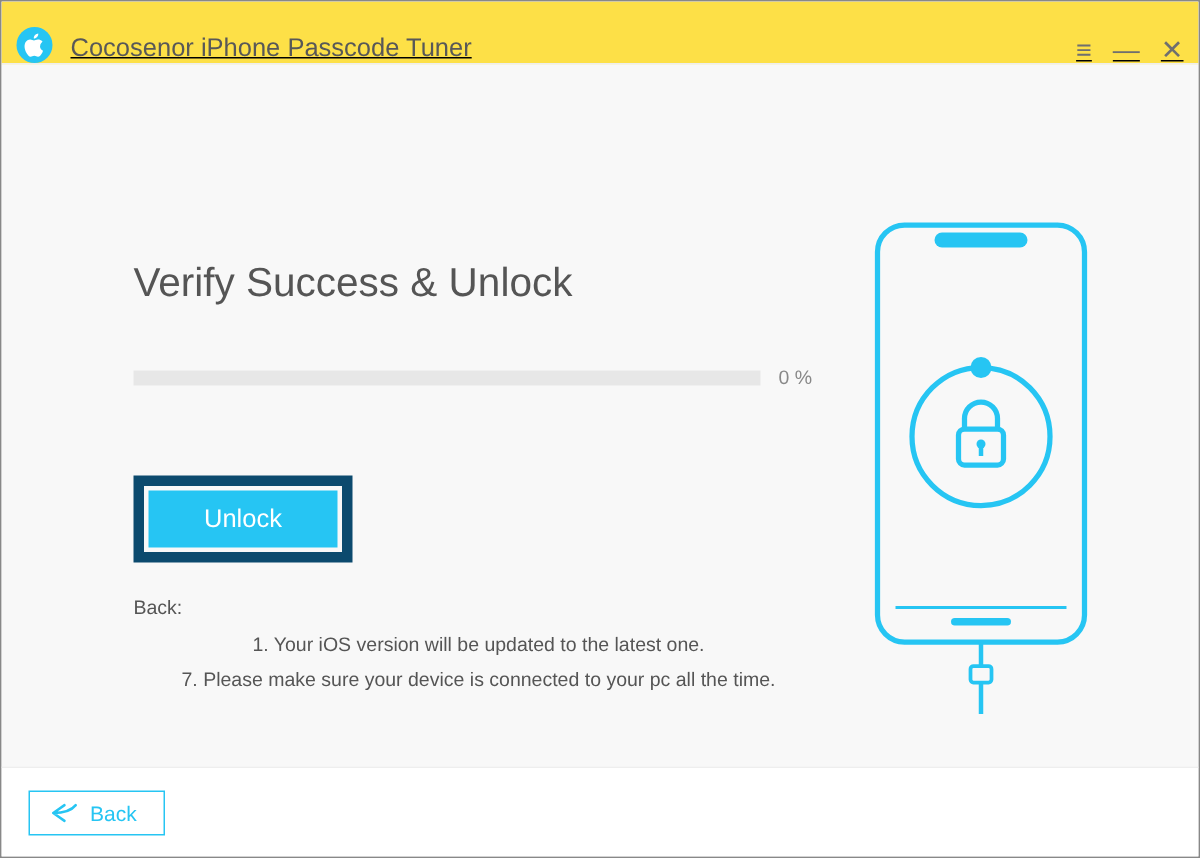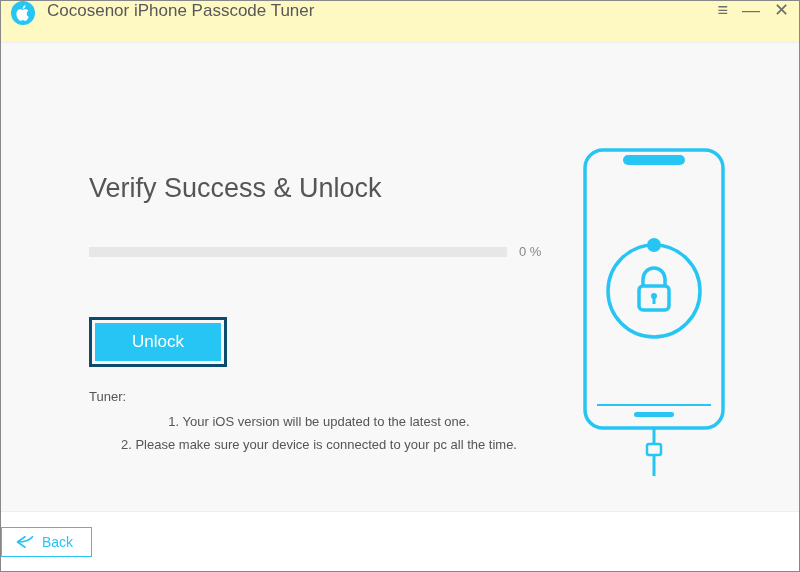--- a/index.html
+++ b/index.html
@@ -7,25 +7,26 @@
       width: 800px;
       height: 572px;
       background: #fff;
       font-family: "Segoe UI", Arial, sans-serif;
       border: 1px solid #888;
       position: relative;
       overflow: hidden;
     }
     .titlebar {
       height: 42px;
-      background: #fef9c3;
-      display: flex;
-      align-items: flex-start;
+      background: #fde047;
+      display: flex;
+      align-items: flex-end;
       padding: 0 10px 0 10px;
       border-bottom: 1px solid #eee;
+      text-decoration: underline;
     }
     .app-logo {
       width: 24px;
       height: 24px;
       border-radius: 50%;
       background: #26c5f3;
       display: flex;
       align-items: center;
       justify-content: center;
       margin-right: 12px;
@@ -75,21 +76,21 @@
       background: #e7e7e7;
     }
     .progress-text {
       margin-left: 12px;
       font-size: 13px;
       color: #888;
     }
     .unlock-wrap {
       margin-top: 58px;
       display: inline-block;
-      border: 3px solid #0c4a6e;
+      border: 7px solid #0c4a6e;
       padding: 3px;
     }
     .unlock-btn {
       width: 126px;
       height: 38px;
       background: #26c5f3;
       color: #fff;
       font-size: 17px;
       display: flex;
       align-items: center;
@@ -112,20 +113,21 @@
     .footer {
       position: absolute;
       bottom: 0;
       left: 0;
       right: 0;
       height: 60px;
       background: #fff;
       border-top: 1px solid #eee;
       display: flex;
       align-items: center;
+      padding-left: 18px;
     }
     .back-btn {
       display: flex;
       align-items: center;
       gap: 8px;
       border: 1px solid #26c5f3;
       color: #26c5f3;
       padding: 6px 18px 6px 14px;
       font-size: 14px;
       cursor: pointer;
@@ -156,23 +158,23 @@
     <div class="progress-row">
       <div class="progress-track"></div>
       <div class="progress-text">0 %</div>
     </div>
 
     <div class="unlock-wrap">
       <div class="unlock-btn">Unlock</div>
     </div>
 
     <div class="note-section">
-      <div class="note-heading">Tuner:</div>
+      <div class="note-heading">Back:</div>
       <div class="note-line">1. Your iOS version will be updated to the latest one.</div>
-      <div class="note-line">2. Please make sure your device is connected to your pc all the time.</div>
+      <div class="note-line">7. Please make sure your device is connected to your pc all the time.</div>
     </div>
   </div>
 
   <div class="phone-illustration">
     <svg width="150" height="330" viewBox="0 0 150 330">
 
       <rect x="6" y="4" width="138" height="278" rx="18" ry="18" fill="none" stroke="#26c5f3" stroke-width="3.5"></rect>
 
       <rect x="44" y="9" width="62" height="10" rx="5" fill="#26c5f3"></rect>
 

